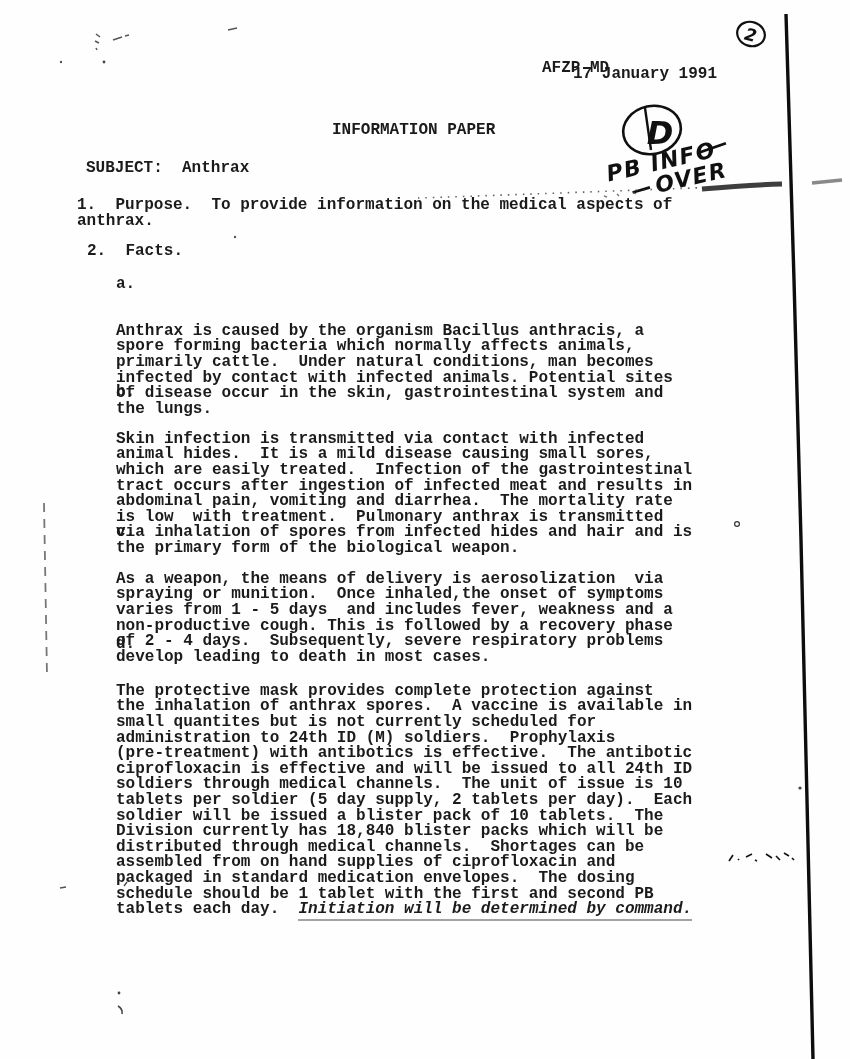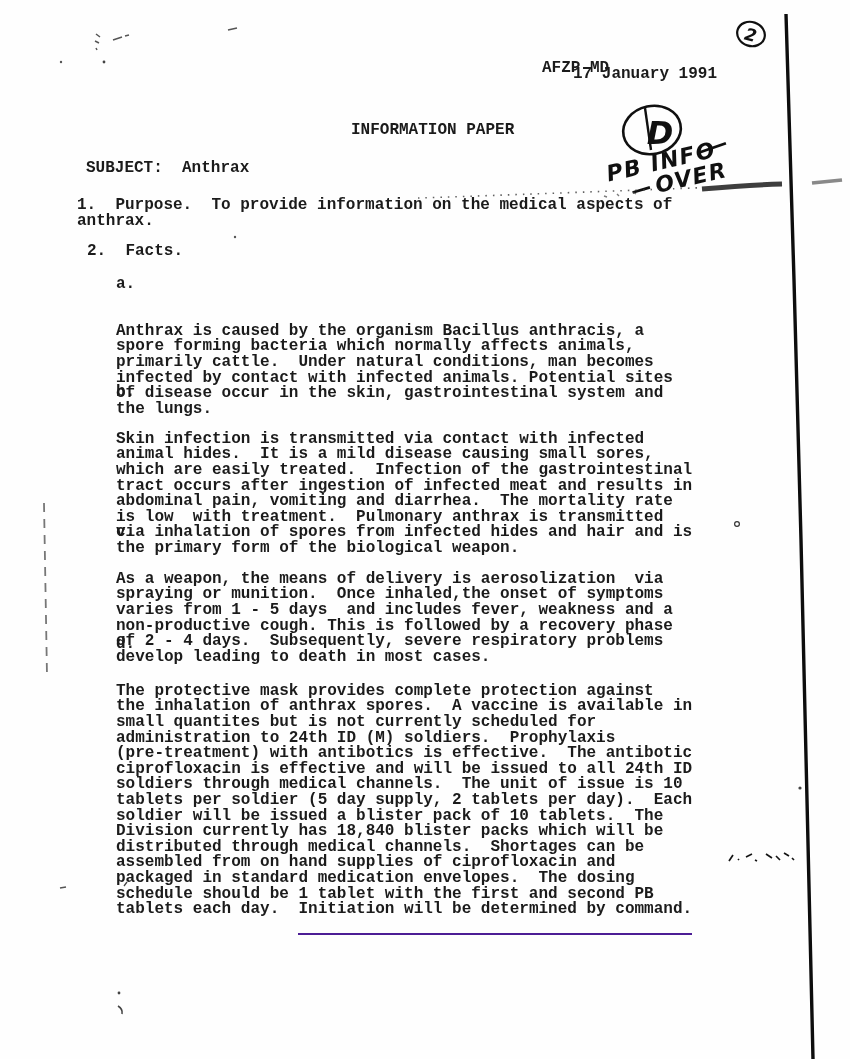--- a/index.html
+++ b/index.html
@@ -19,42 +19,43 @@
     font-weight:700;
     font-size:16px;
     line-height:15.6px;
     color:#1b1b1b;
     letter-spacing:0px;
   }
   .item{position:absolute;left:116px;width:660px;}
   .item .lbl{position:absolute;left:0;top:0;white-space:pre;}
   .item .bod{}
   .ul{
-    border-bottom:2px solid #4c1d95;
-    padding-bottom:15px;
+    border-bottom:2px solid #a3a3a3;
+    padding-bottom:1px;
+    font-style:italic;
   }
   .overlay{
     position:absolute;left:0;top:0;pointer-events:none;
   }
   .hand{
     font-family:"DejaVu Sans",sans-serif;
     font-weight:bold;
     font-style:italic;
     fill:#101010;
   }
 </style>
 </head>
 <body>
 
 <div class="page">
 
   <div class="t" style="left:542px;top:61px;">AFZP-MD</div>
   <div class="t" style="left:573px;top:67px;">17 January 1991</div>
 
-  <div class="t" style="left:351px;top:123px;">INFORMATION PAPER</div>
+  <div class="t" style="left:332px;top:123px;">INFORMATION PAPER</div>
 
   <div class="t" style="left:86px;top:161px;">SUBJECT:  Anthrax</div>
 
   <div class="t" style="left:77px;top:198px;width:680px;">1.  Purpose.  To provide information on the medical aspects of
 anthrax.</div>
 
   <div class="t" style="left:87px;top:244px;">2.  Facts.</div>
 
   <div class="t item" style="top:277px;">
     <div class="lbl">a.</div>

